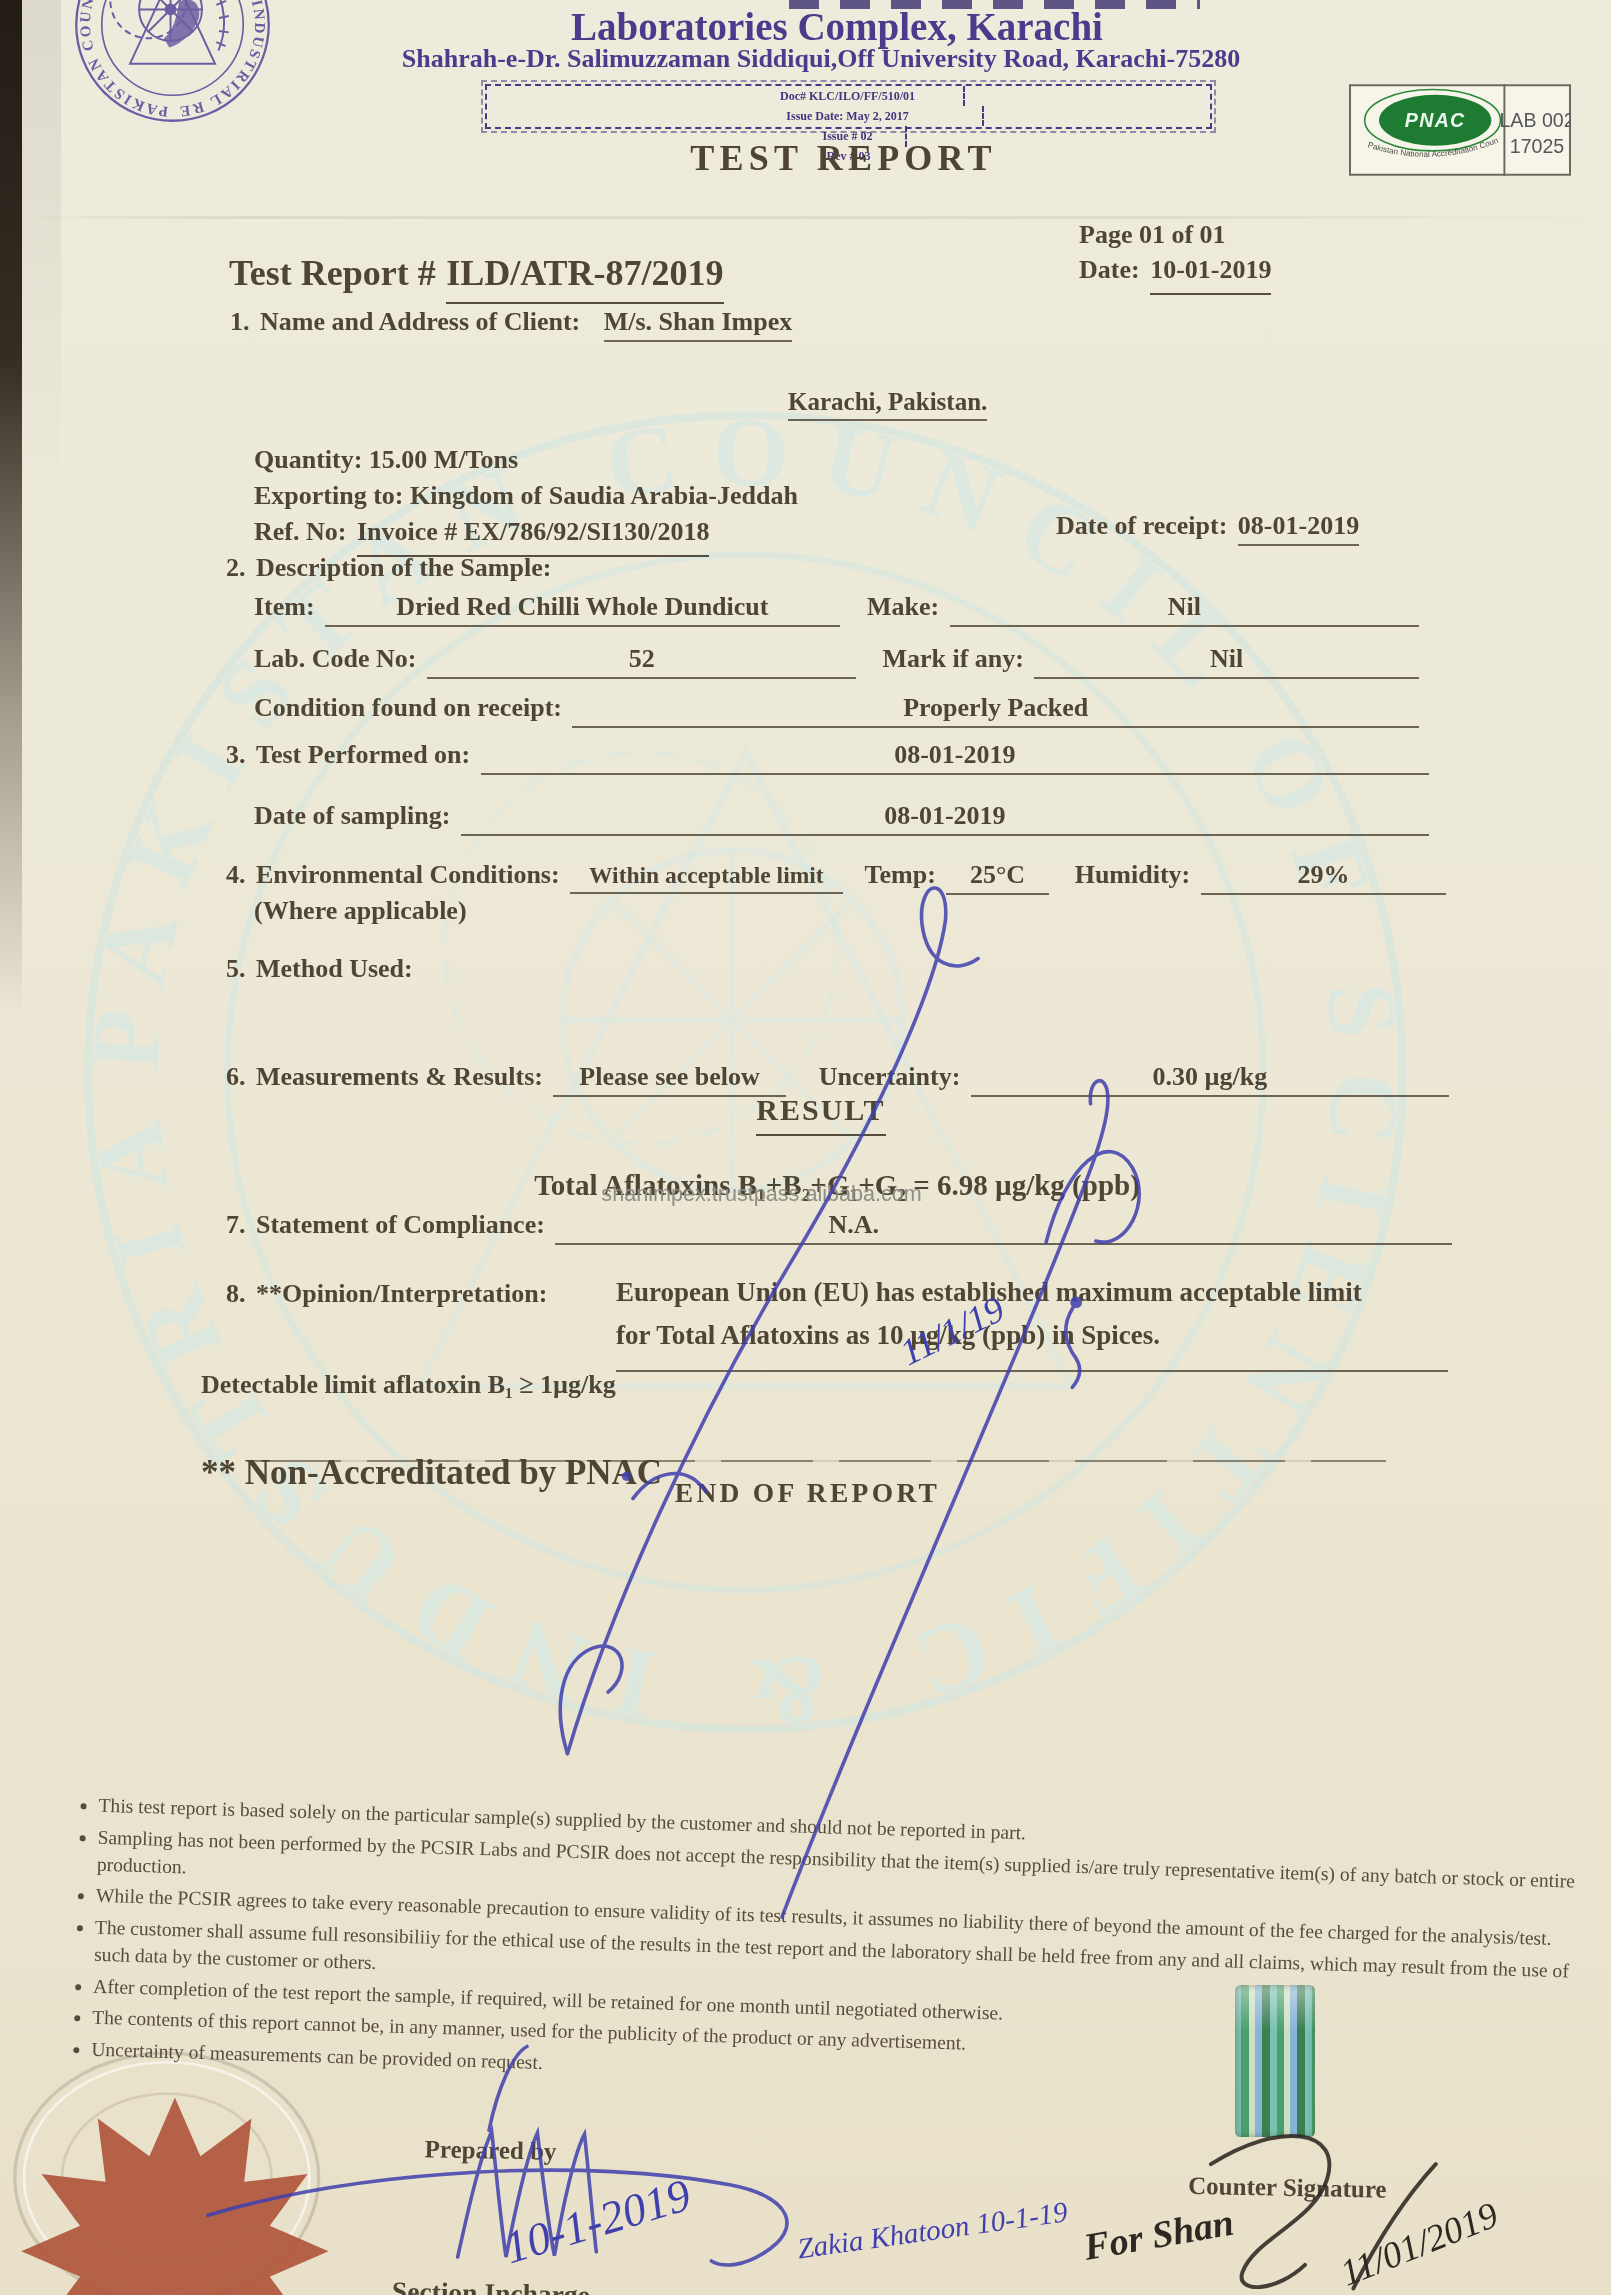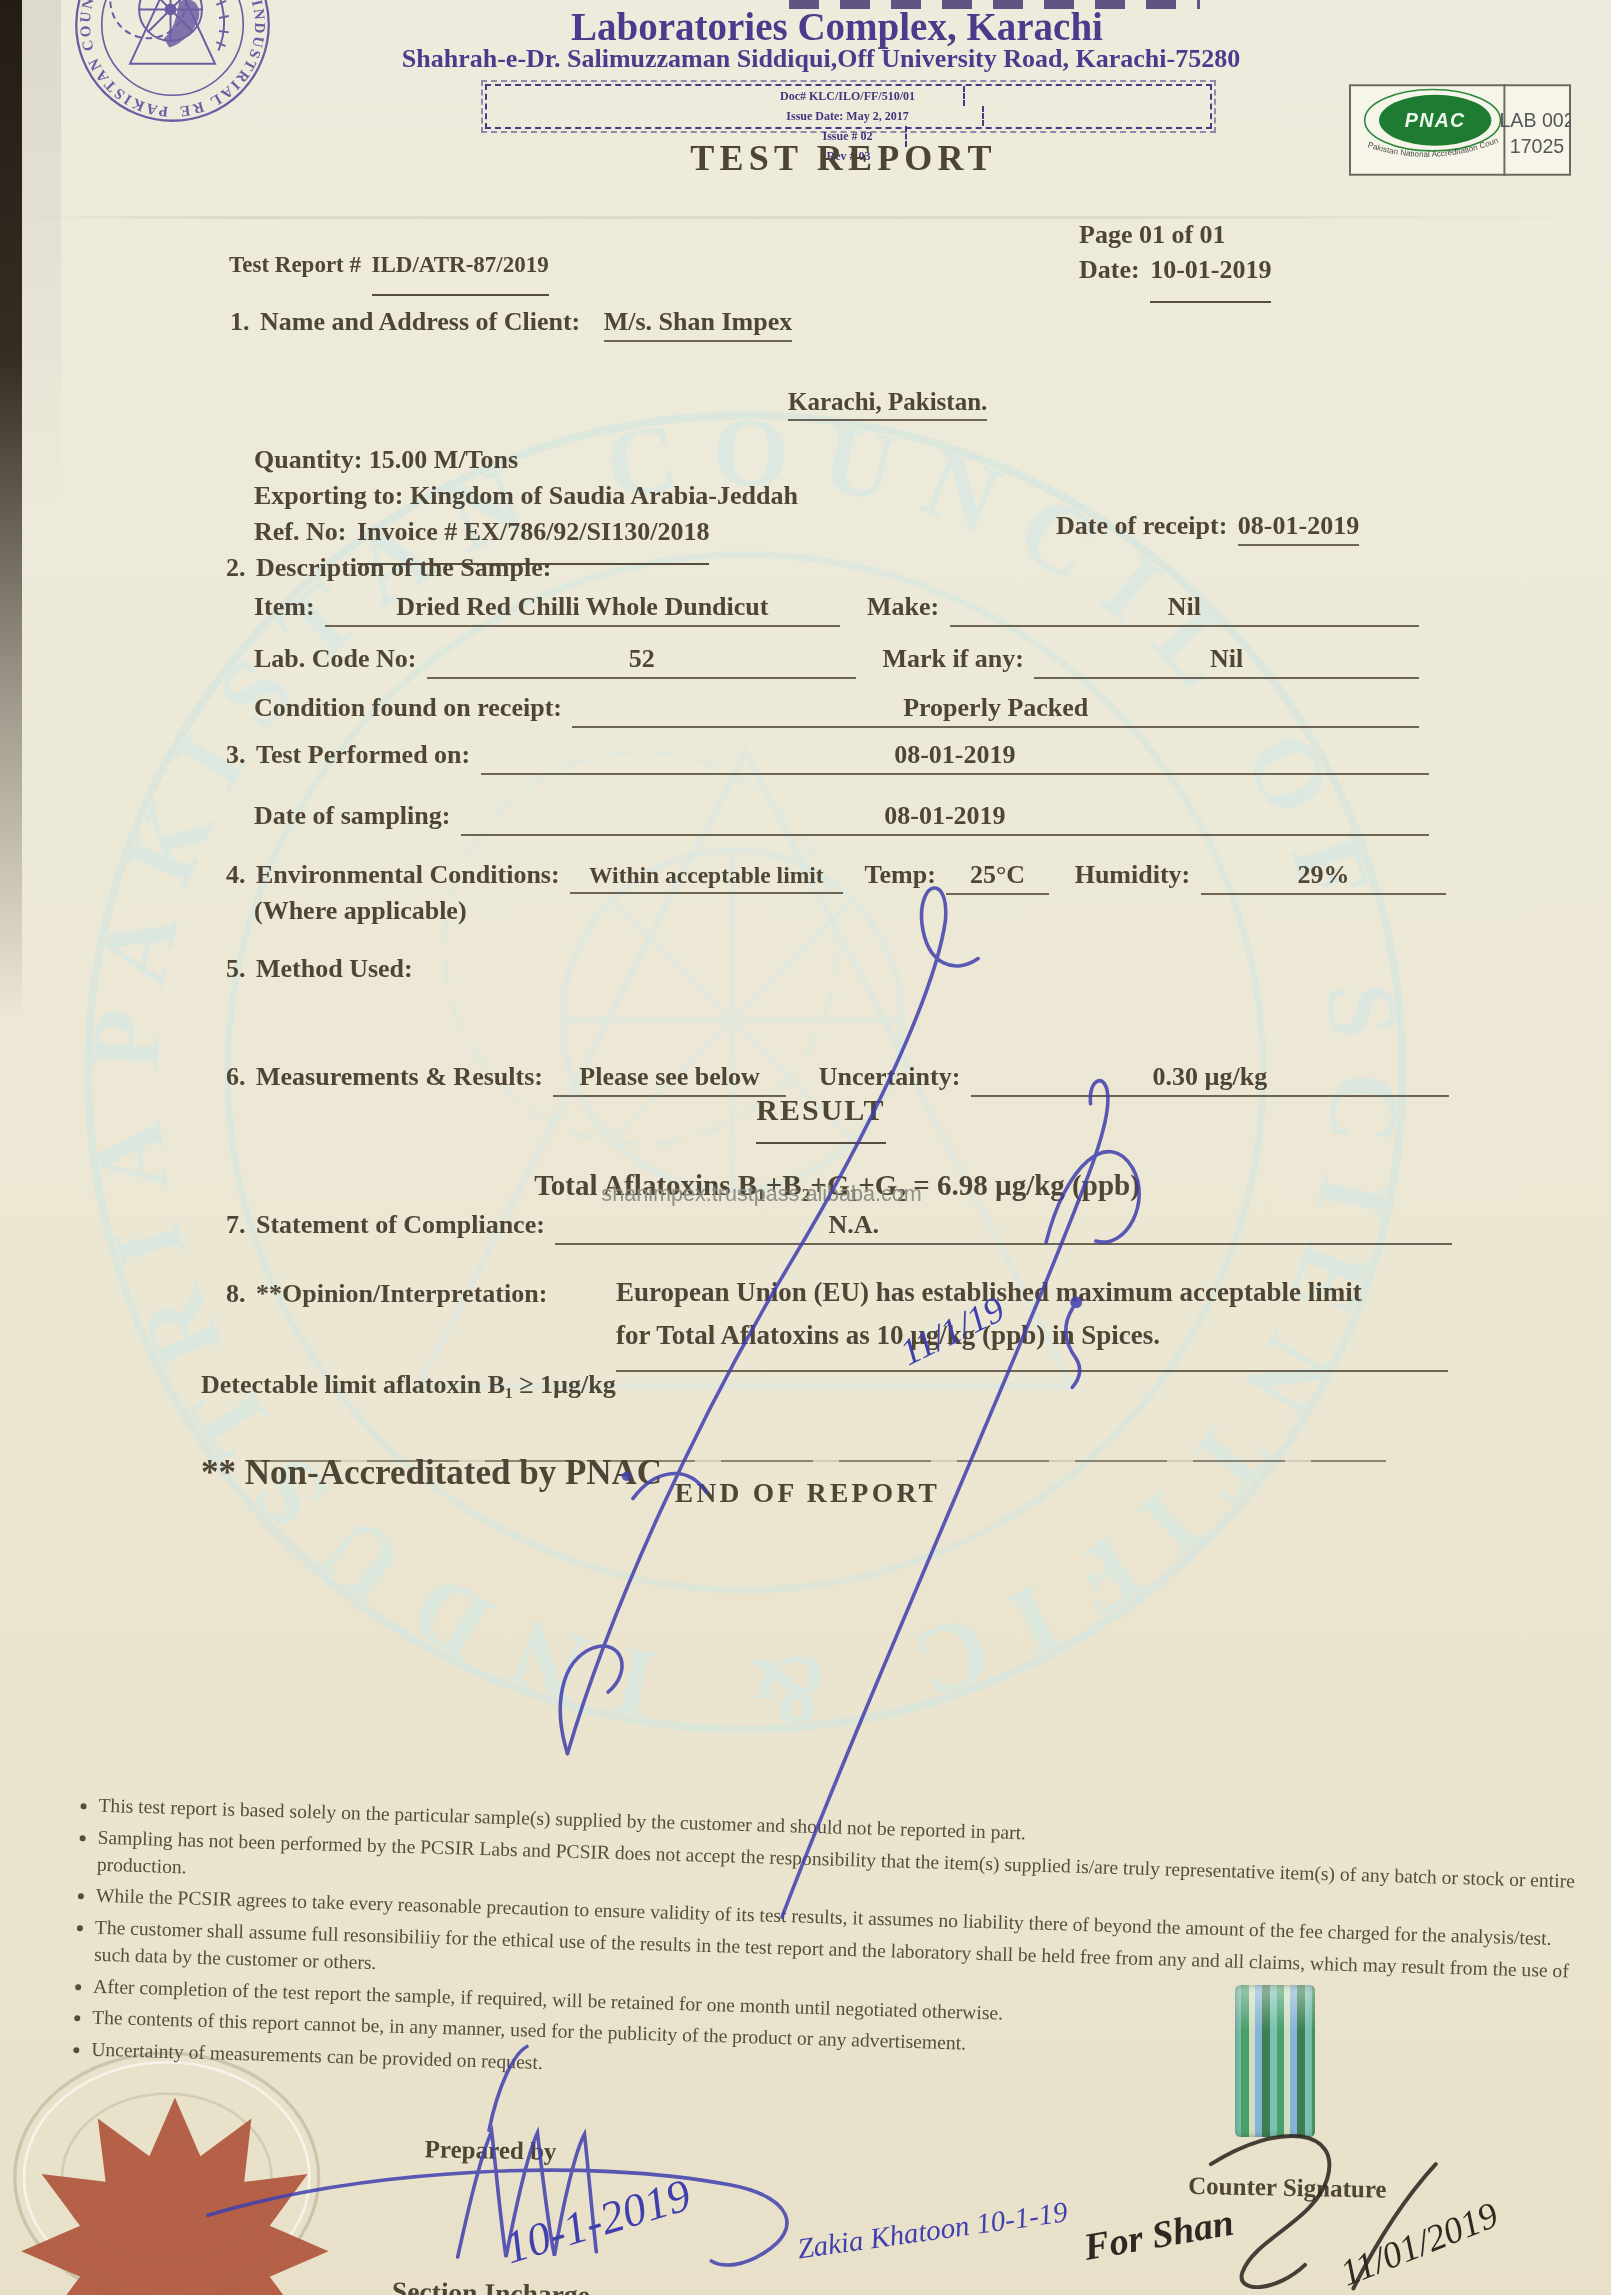--- a/index.html
+++ b/index.html
@@ -9,21 +9,21 @@
     font-family:"Liberation Serif","DejaVu Serif",serif;
   }
   .abs{position:absolute;}
   .ink{font-family:"Liberation Serif","DejaVu Serif",serif;color:#4f4535;font-weight:700;}
   .row{position:absolute;display:flex;align-items:baseline;white-space:nowrap;font-weight:700;color:#4f4535;z-index:4;}
   .lbl{margin-right:10.5px;}
   .no{width:30px;flex:none;}
   .fill{text-align:center;border-bottom:2px solid rgba(77,68,51,.8);padding:0 5.2px 3.3px;}
   .grow{flex:1;}
   .ul{border-bottom:2px solid rgba(77,68,51,.8);padding-bottom:2.6px;}
-  .ul2{border-bottom:2.6px solid rgba(70,60,44,.9);padding-bottom:16px;}
+  .ul2{border-bottom:2.6px solid rgba(70,60,44,.9);padding-bottom:8px;}
   .purple{color:#4b3b8c;}
   .hw{position:absolute;font-family:"Liberation Serif","DejaVu Serif",serif;font-style:italic;white-space:nowrap;z-index:8;}
   .blue{color:#3f3fae;}
   .blk{color:#2e2823;}
   .docbox{
     position:absolute;left:485px;top:84px;width:723px;height:41px;z-index:4;
     border:2px dashed #4a3a85;outline:2px dashed rgba(74,58,133,.55);outline-offset:2px;
     display:flex;align-items:center;color:#43357e;font-weight:700;font-size:12px;flex-direction:column;
   }
   .docbox .cell{text-align:center;border-right:2px dashed #4a3a85;padding:2.6px 3.9px;}
@@ -122,21 +122,21 @@
     <text x="288" y="105" text-anchor="middle" font-size="30" fill="#55565a" font-family="Liberation Sans, DejaVu Sans, sans-serif">17025</text>
   </svg>
 
   <div class="abs ink" style="left:0;top:137px;width:1687px;text-align:center;font-size:36px;letter-spacing:5.2px;z-index:4;color:#4e4433;">TEST REPORT</div>
 
   <div class="abs ink" style="left:1079px;top:220px;font-size:26px;z-index:4;">Page 01 of 01</div>
   <div class="row" style="left:1079px;top:255px;font-size:26px;">
     <span class="lbl">Date:</span>
     <span class="ul2">10-01-2019</span>
   </div>
-  <div class="row" style="left:229px;top:252px;font-size:23px;">
+  <div class="row" style="left:229px;top:252px;font-size:36px;">
     <span class="lbl">Test Report #</span>
     <span class="ul2">ILD/ATR-87/2019</span>
   </div>
 
   <div class="row" style="left:230px;top:307px;font-size:26px;">
     <span class="no">1.</span>
     <span class="lbl">Name and Address of Client:</span>
     <span class="ul" style="margin-left:13px;">M/s. Shan Impex</span>
   </div>
   <div class="abs ink ul" style="left:788px;top:388px;font-size:25px;z-index:4;">Karachi, Pakistan.</div>

